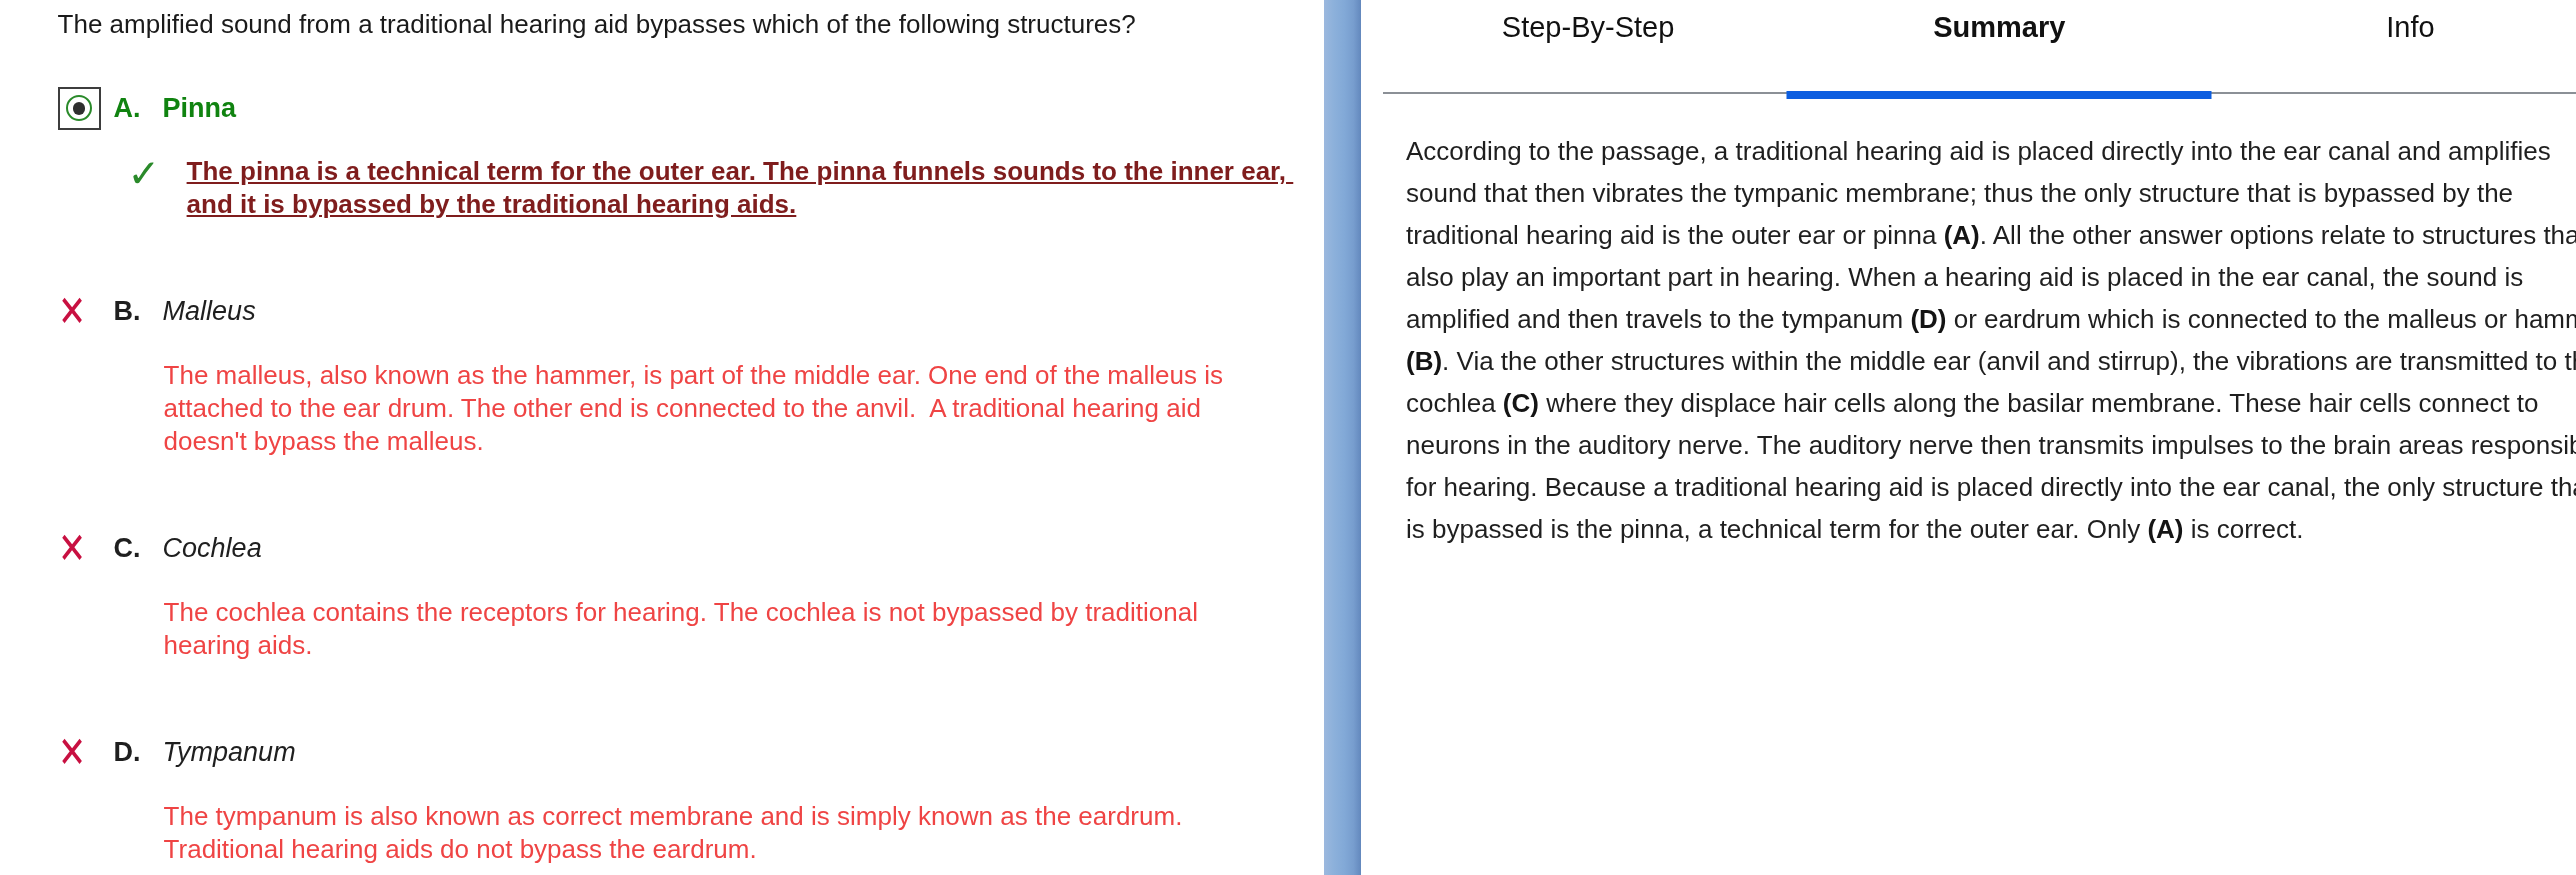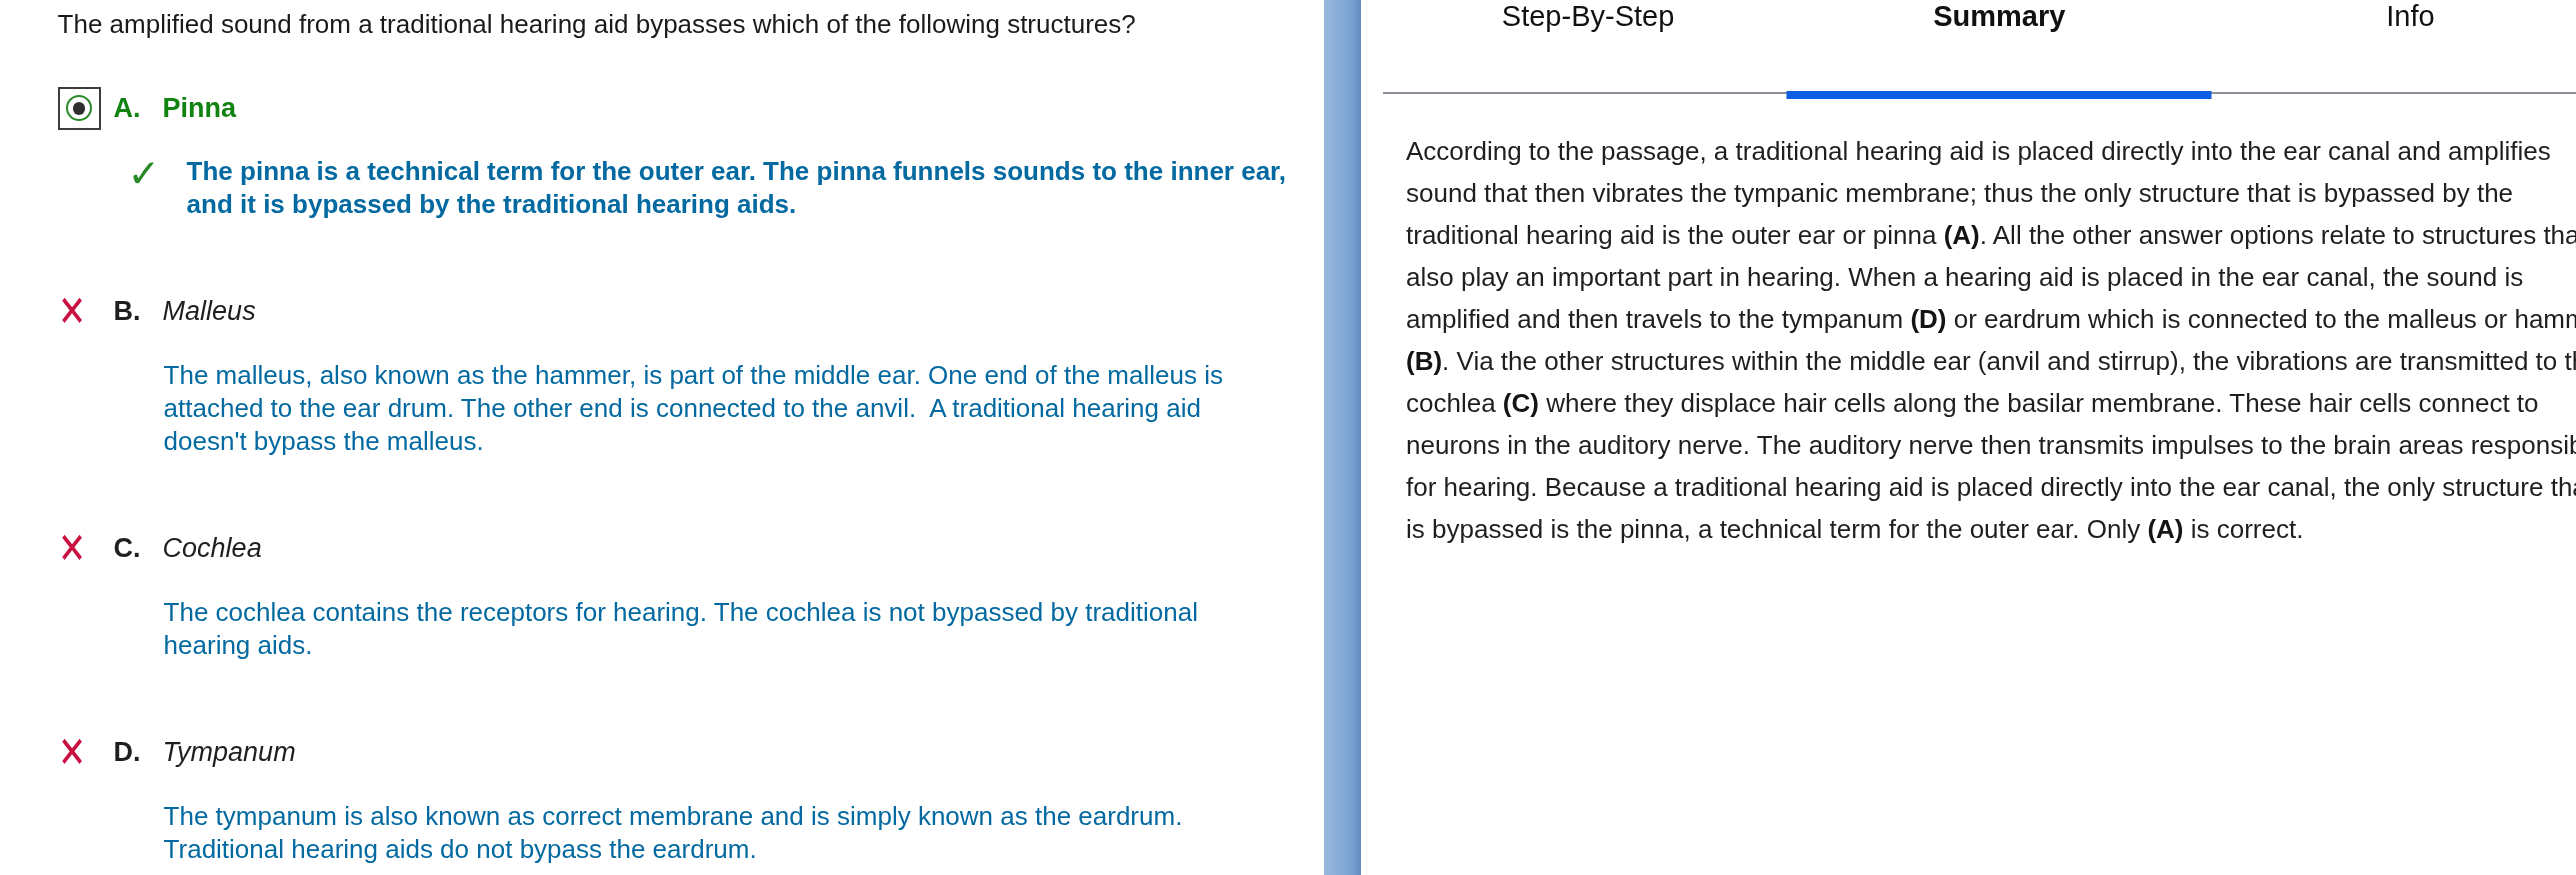--- a/index.html
+++ b/index.html
@@ -85,23 +85,23 @@
     left: 70px; top: -3.9px;
     color: #2a8a2a;
     font-size: 39px;
   }
   .option.correct .check-icon { display: block; }
   .expl-text {
     font-size: 26px;
     line-height: 33px;
     white-space: pre-wrap;
     max-width: 1063px;
-    color: #0369a1;
-  }
-  .option.correct .expl-text { font-weight: bold; max-width: 1112px; color: #0369a1; }
+    color: #ef4444;
+  }
+  .option.correct .expl-text { font-weight: bold; max-width: 1112px; color: #7f1d1d; text-decoration: underline; }
 
   
   .divider {
     flex: 0 0 37px;
     width: 37px;
     height: 876px;
     background: linear-gradient(to right, #9cb8de 0%, #8db1db 25%, #82a9d7 55%, #779dce 80%, #6388bd 100%);
   }
 
   
@@ -116,21 +116,21 @@
     margin-left: 21.5px;
     height: 94px;
     border-bottom: 2.9px solid #8b9096;
     align-items: flex-start;
   }
   .tab {
     flex: 1 1 0;
     position: relative;
     height: 94px;
     text-align: center;
-    padding-top: 0;
+    padding-top: 11px;
     font-size: 29px;
     color: #111;
     cursor: pointer;
   }
   .tab.active .tab-label { font-weight: bold; }
   .tab-underline {
     display: none;
     position: absolute;
     bottom: -4.9px;
     left: 50%;

